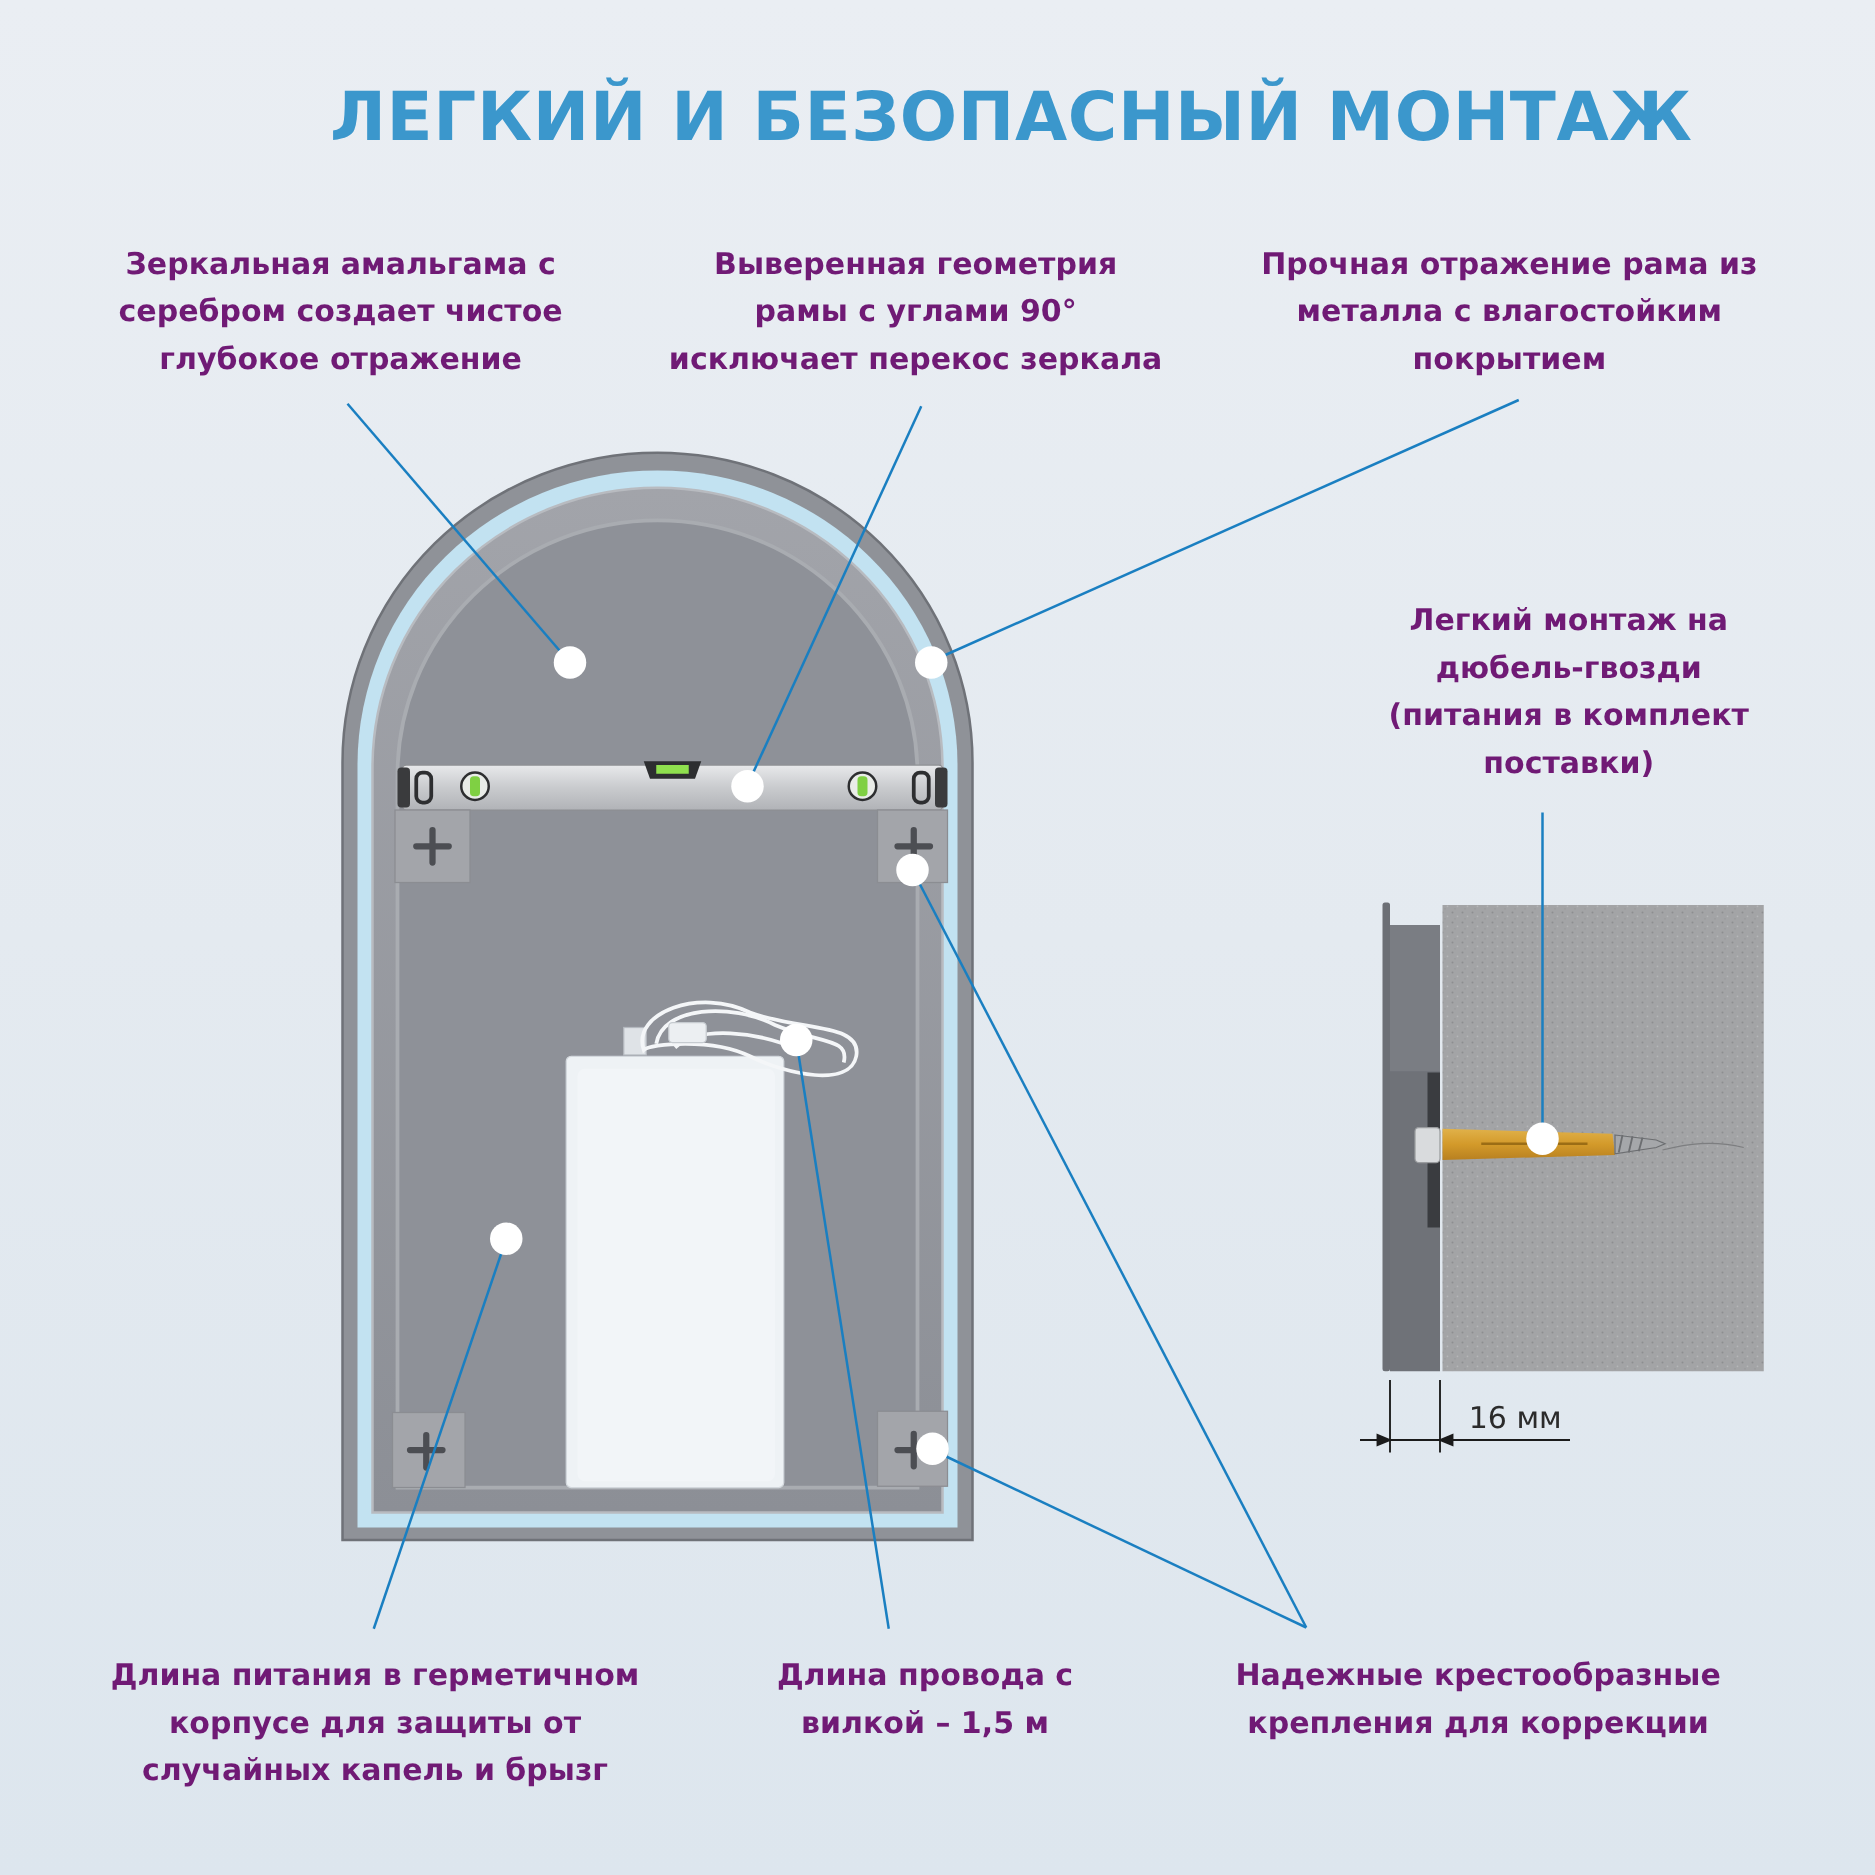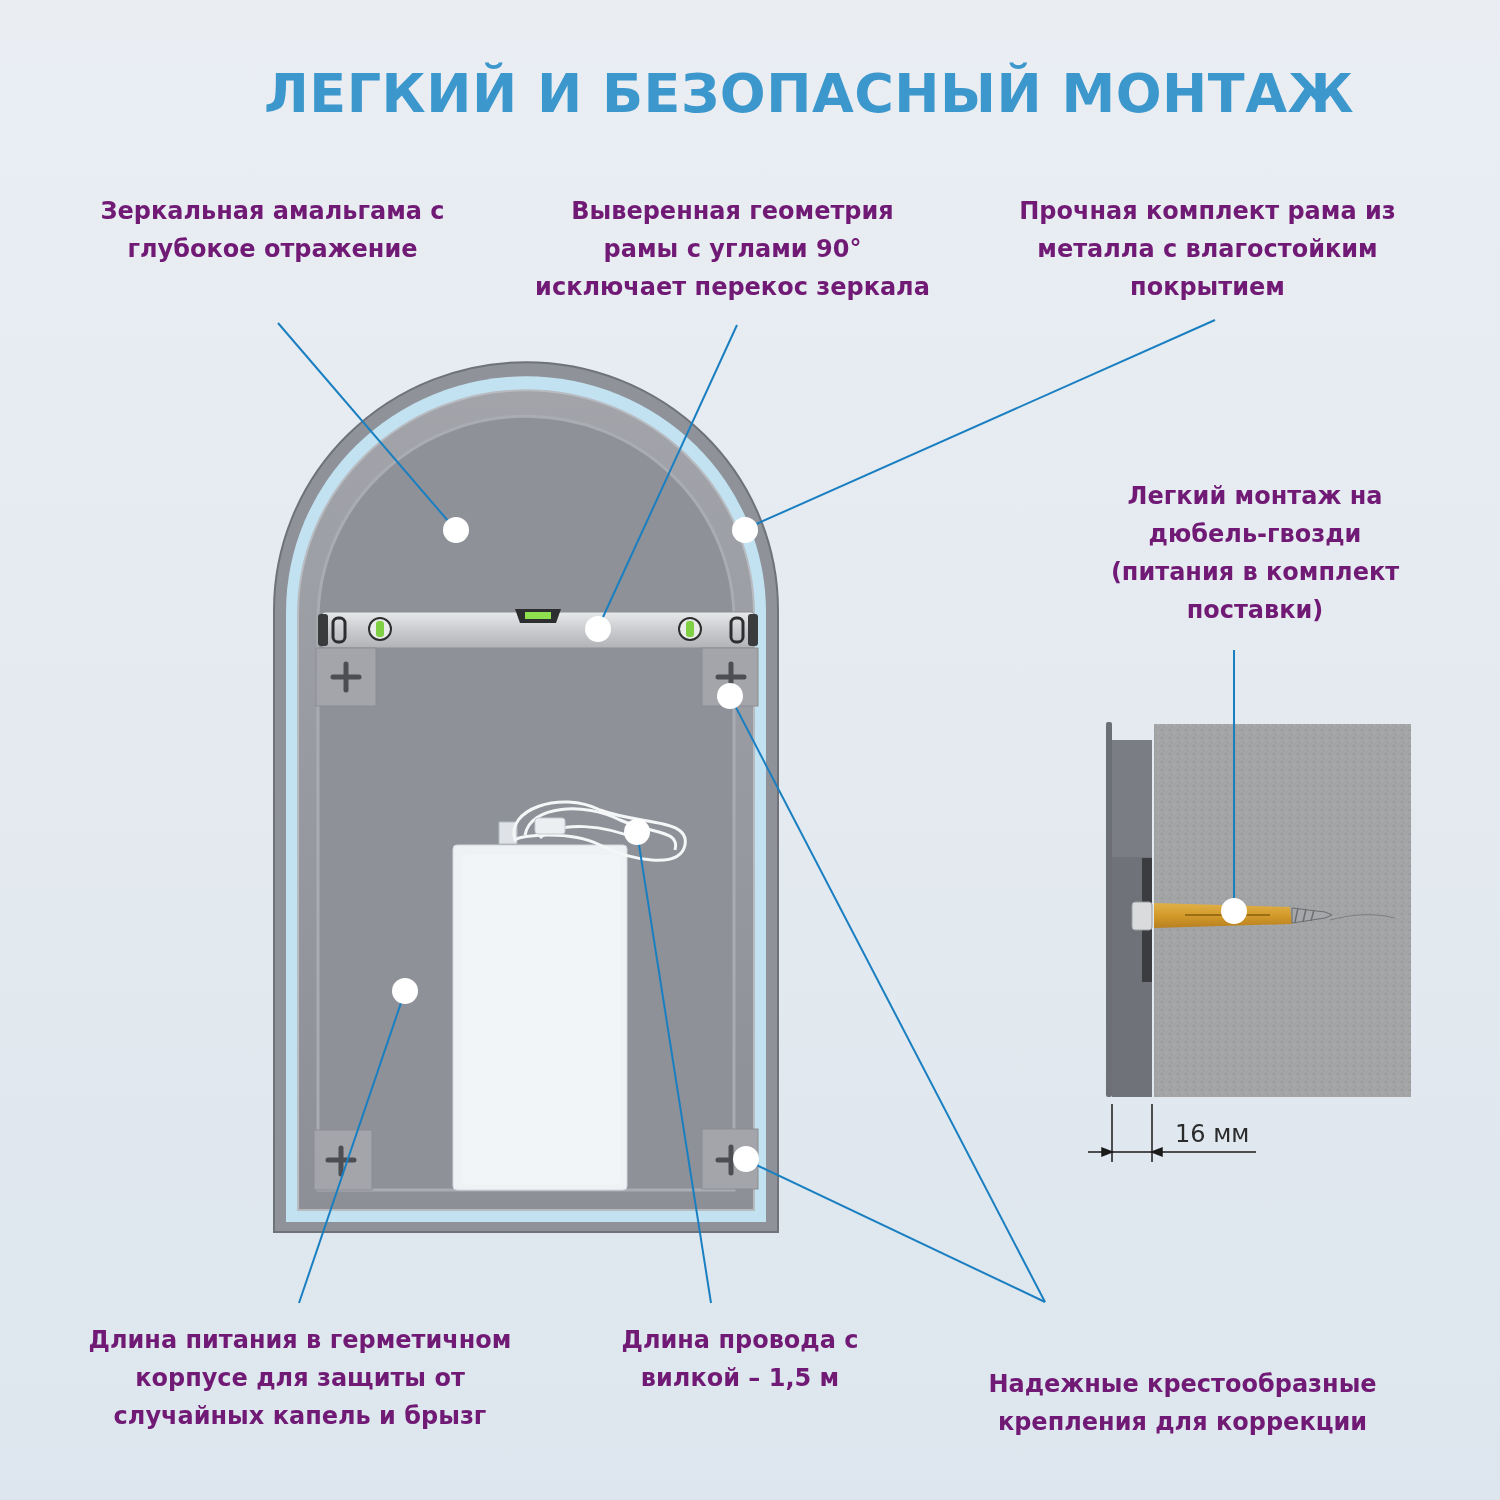--- a/index.html
+++ b/index.html
@@ -21,31 +21,32 @@
   .label span { display:block; white-space:nowrap; }
   svg.art { position:absolute; left:0; top:0; }
 </style>
 </head>
 <body>
 
 <div class="title">ЛЕГКИЙ И БЕЗОПАСНЫЙ МОНТАЖ</div>
 
 <div class="label" style="left:40px; top:192px; width:465px;">
   <span>Зеркальная амальгама с</span>
+  <span>серебром создает чистое</span>
   <span>глубокое отражение</span>
 </div>
 
 <div class="label" style="left:500px; top:192px; width:465px;">
   <span>Выверенная геометрия</span>
   <span>рамы с углами 90°</span>
   <span>исключает перекос зеркала</span>
 </div>
 
 <div class="label" style="left:975px; top:192px; width:465px;">
-  <span>Прочная комплект рама из</span>
+  <span>Прочная отражение рама из</span>
   <span>металла с влагостойким</span>
   <span>покрытием</span>
 </div>
 
 <div class="label" style="left:1080px; top:477px; width:350px;">
   <span>Легкий монтаж на</span>
   <span>дюбель-гвозди</span>
   <span>(питания в комплект</span>
   <span>поставки)</span>
 </div>
@@ -54,21 +55,21 @@
   <span>Длина питания в герметичном</span>
   <span>корпусе для защиты от</span>
   <span>случайных капель и брызг</span>
 </div>
 
 <div class="label" style="left:580px; top:1321px; width:320px;">
   <span>Длина провода с</span>
   <span>вилкой – 1,5 м</span>
 </div>
 
-<div class="label" style="left:950px; top:1321px; width:465px;margin-top:44px;">
+<div class="label" style="left:950px; top:1321px; width:465px;">
   <span>Надежные крестообразные</span>
   <span>крепления для коррекции</span>
 </div>
 
 <svg class="art" width="1500" height="1500" viewBox="0 0 1500 1500">
   <defs>
     <linearGradient id="backG" x1="0" y1="0" x2="0" y2="1">
       <stop offset="0" stop-color="#a2a4aa"></stop>
       <stop offset="1" stop-color="#8c8f96"></stop>
     </linearGradient>

